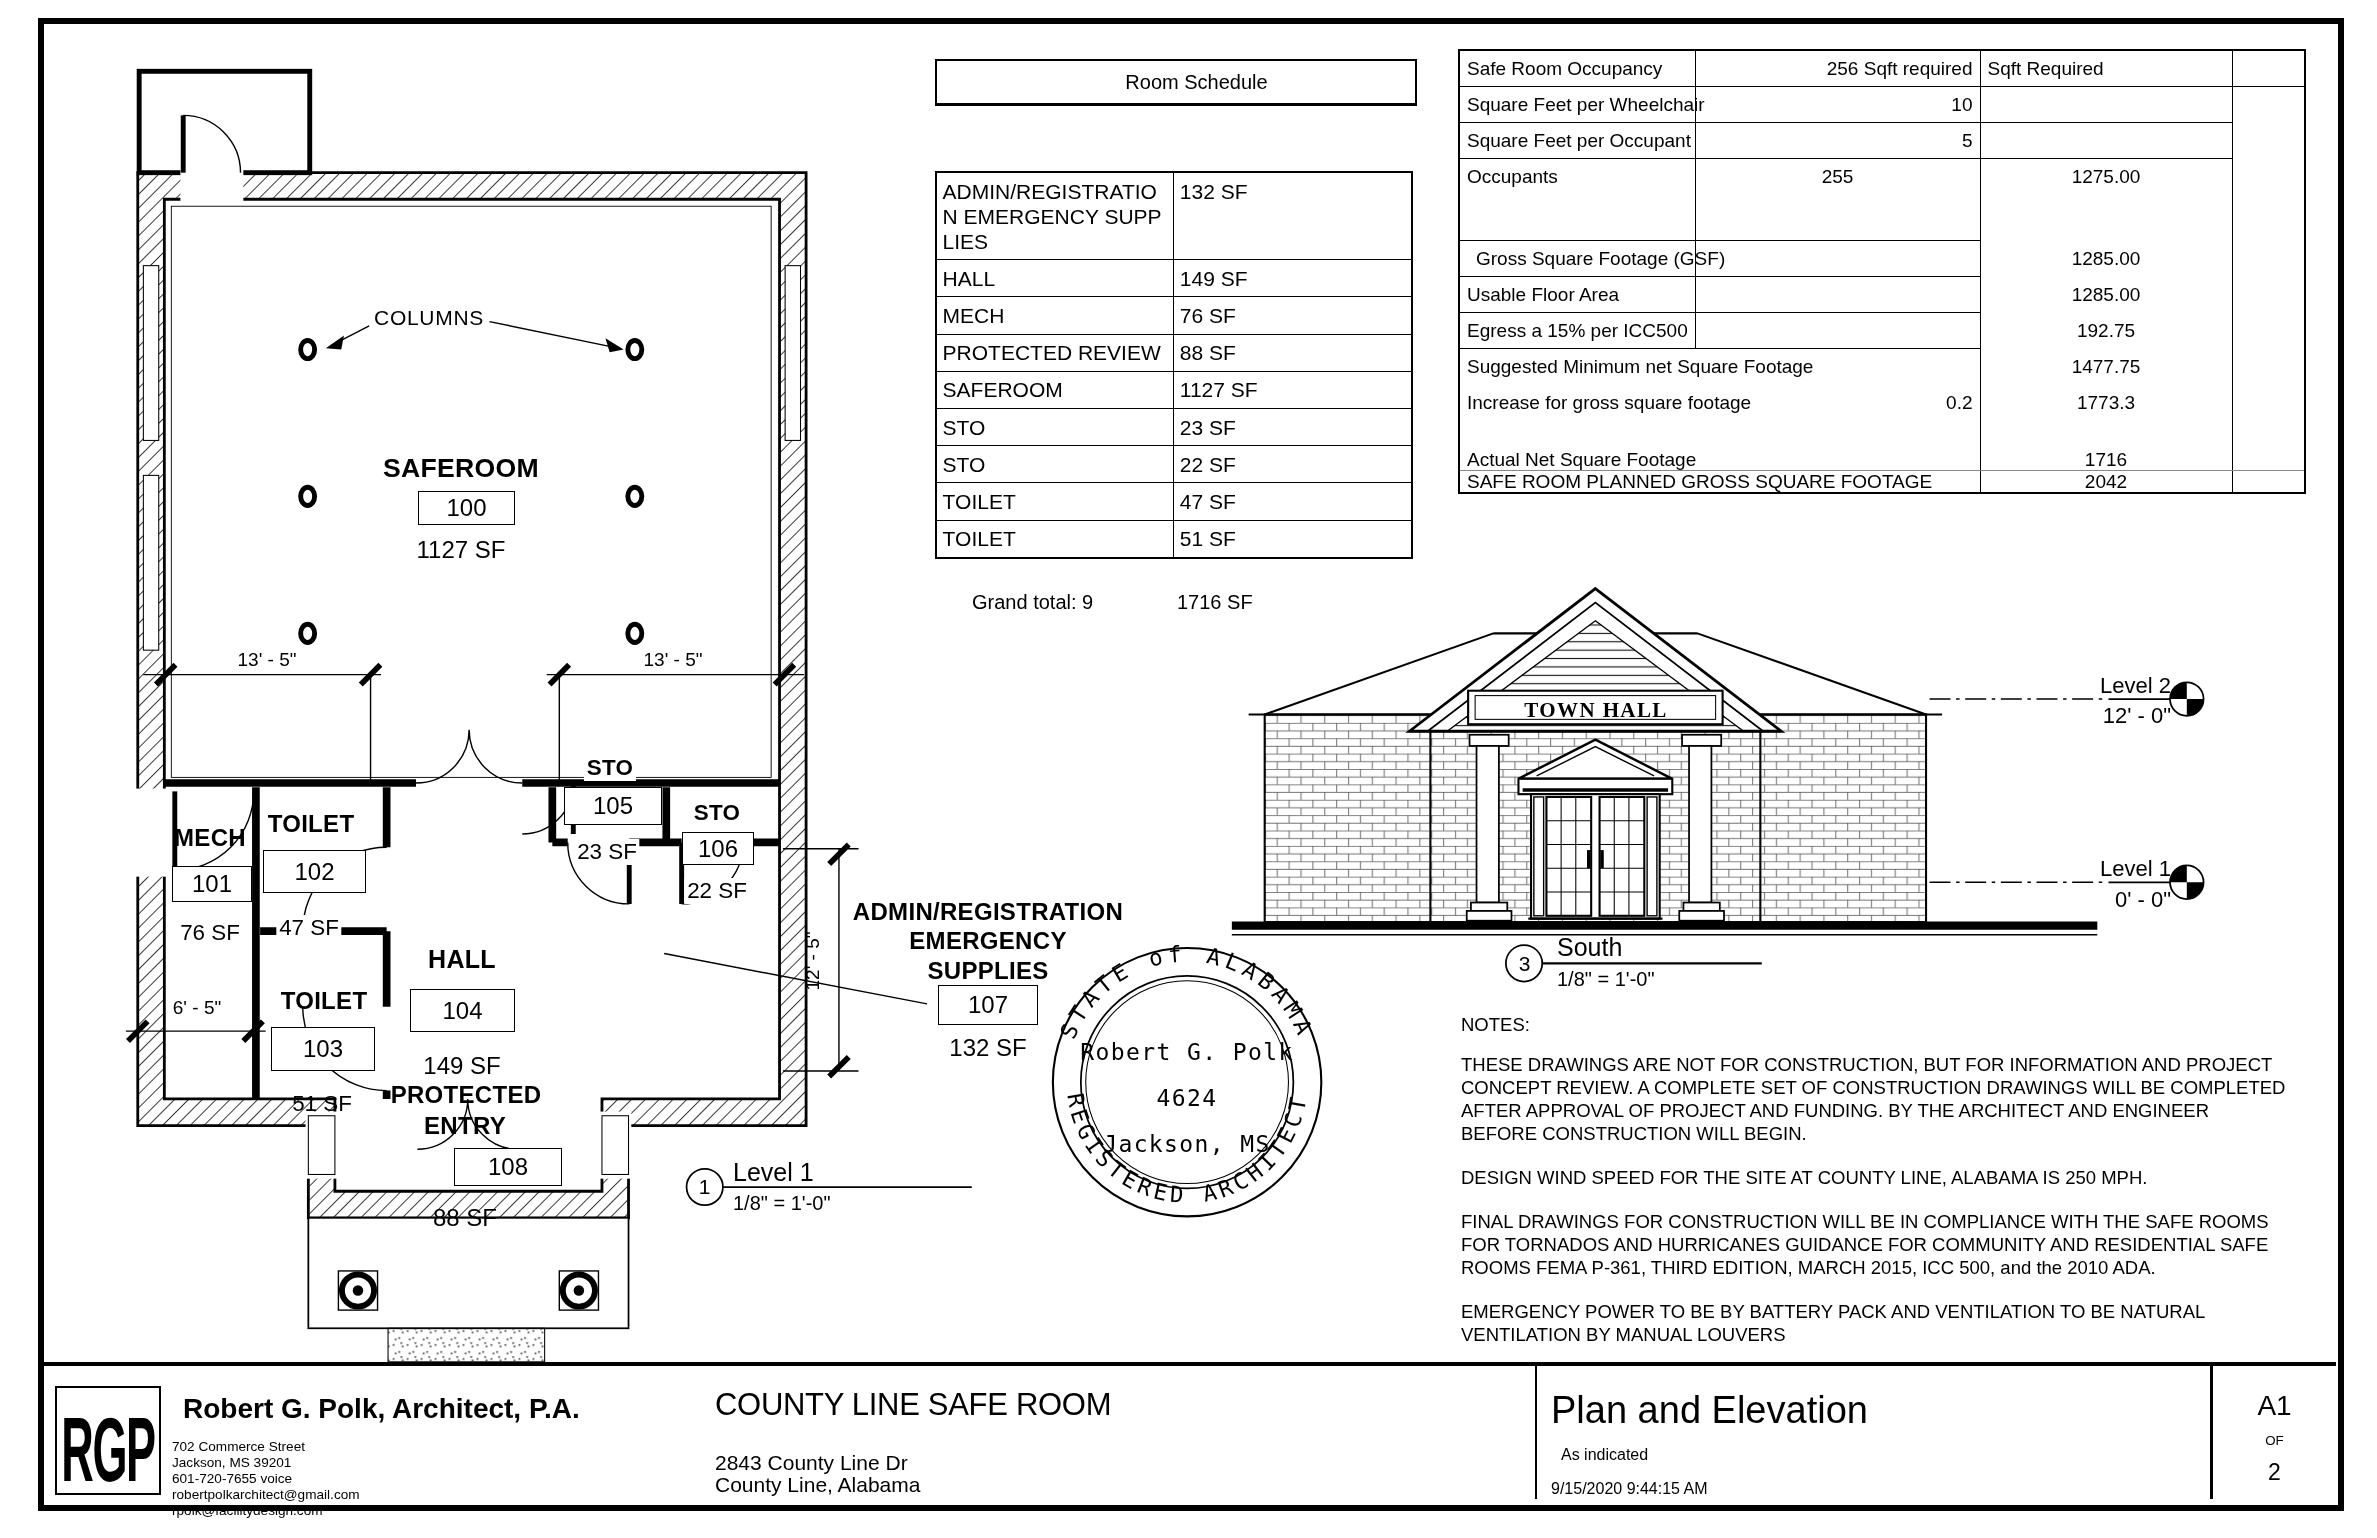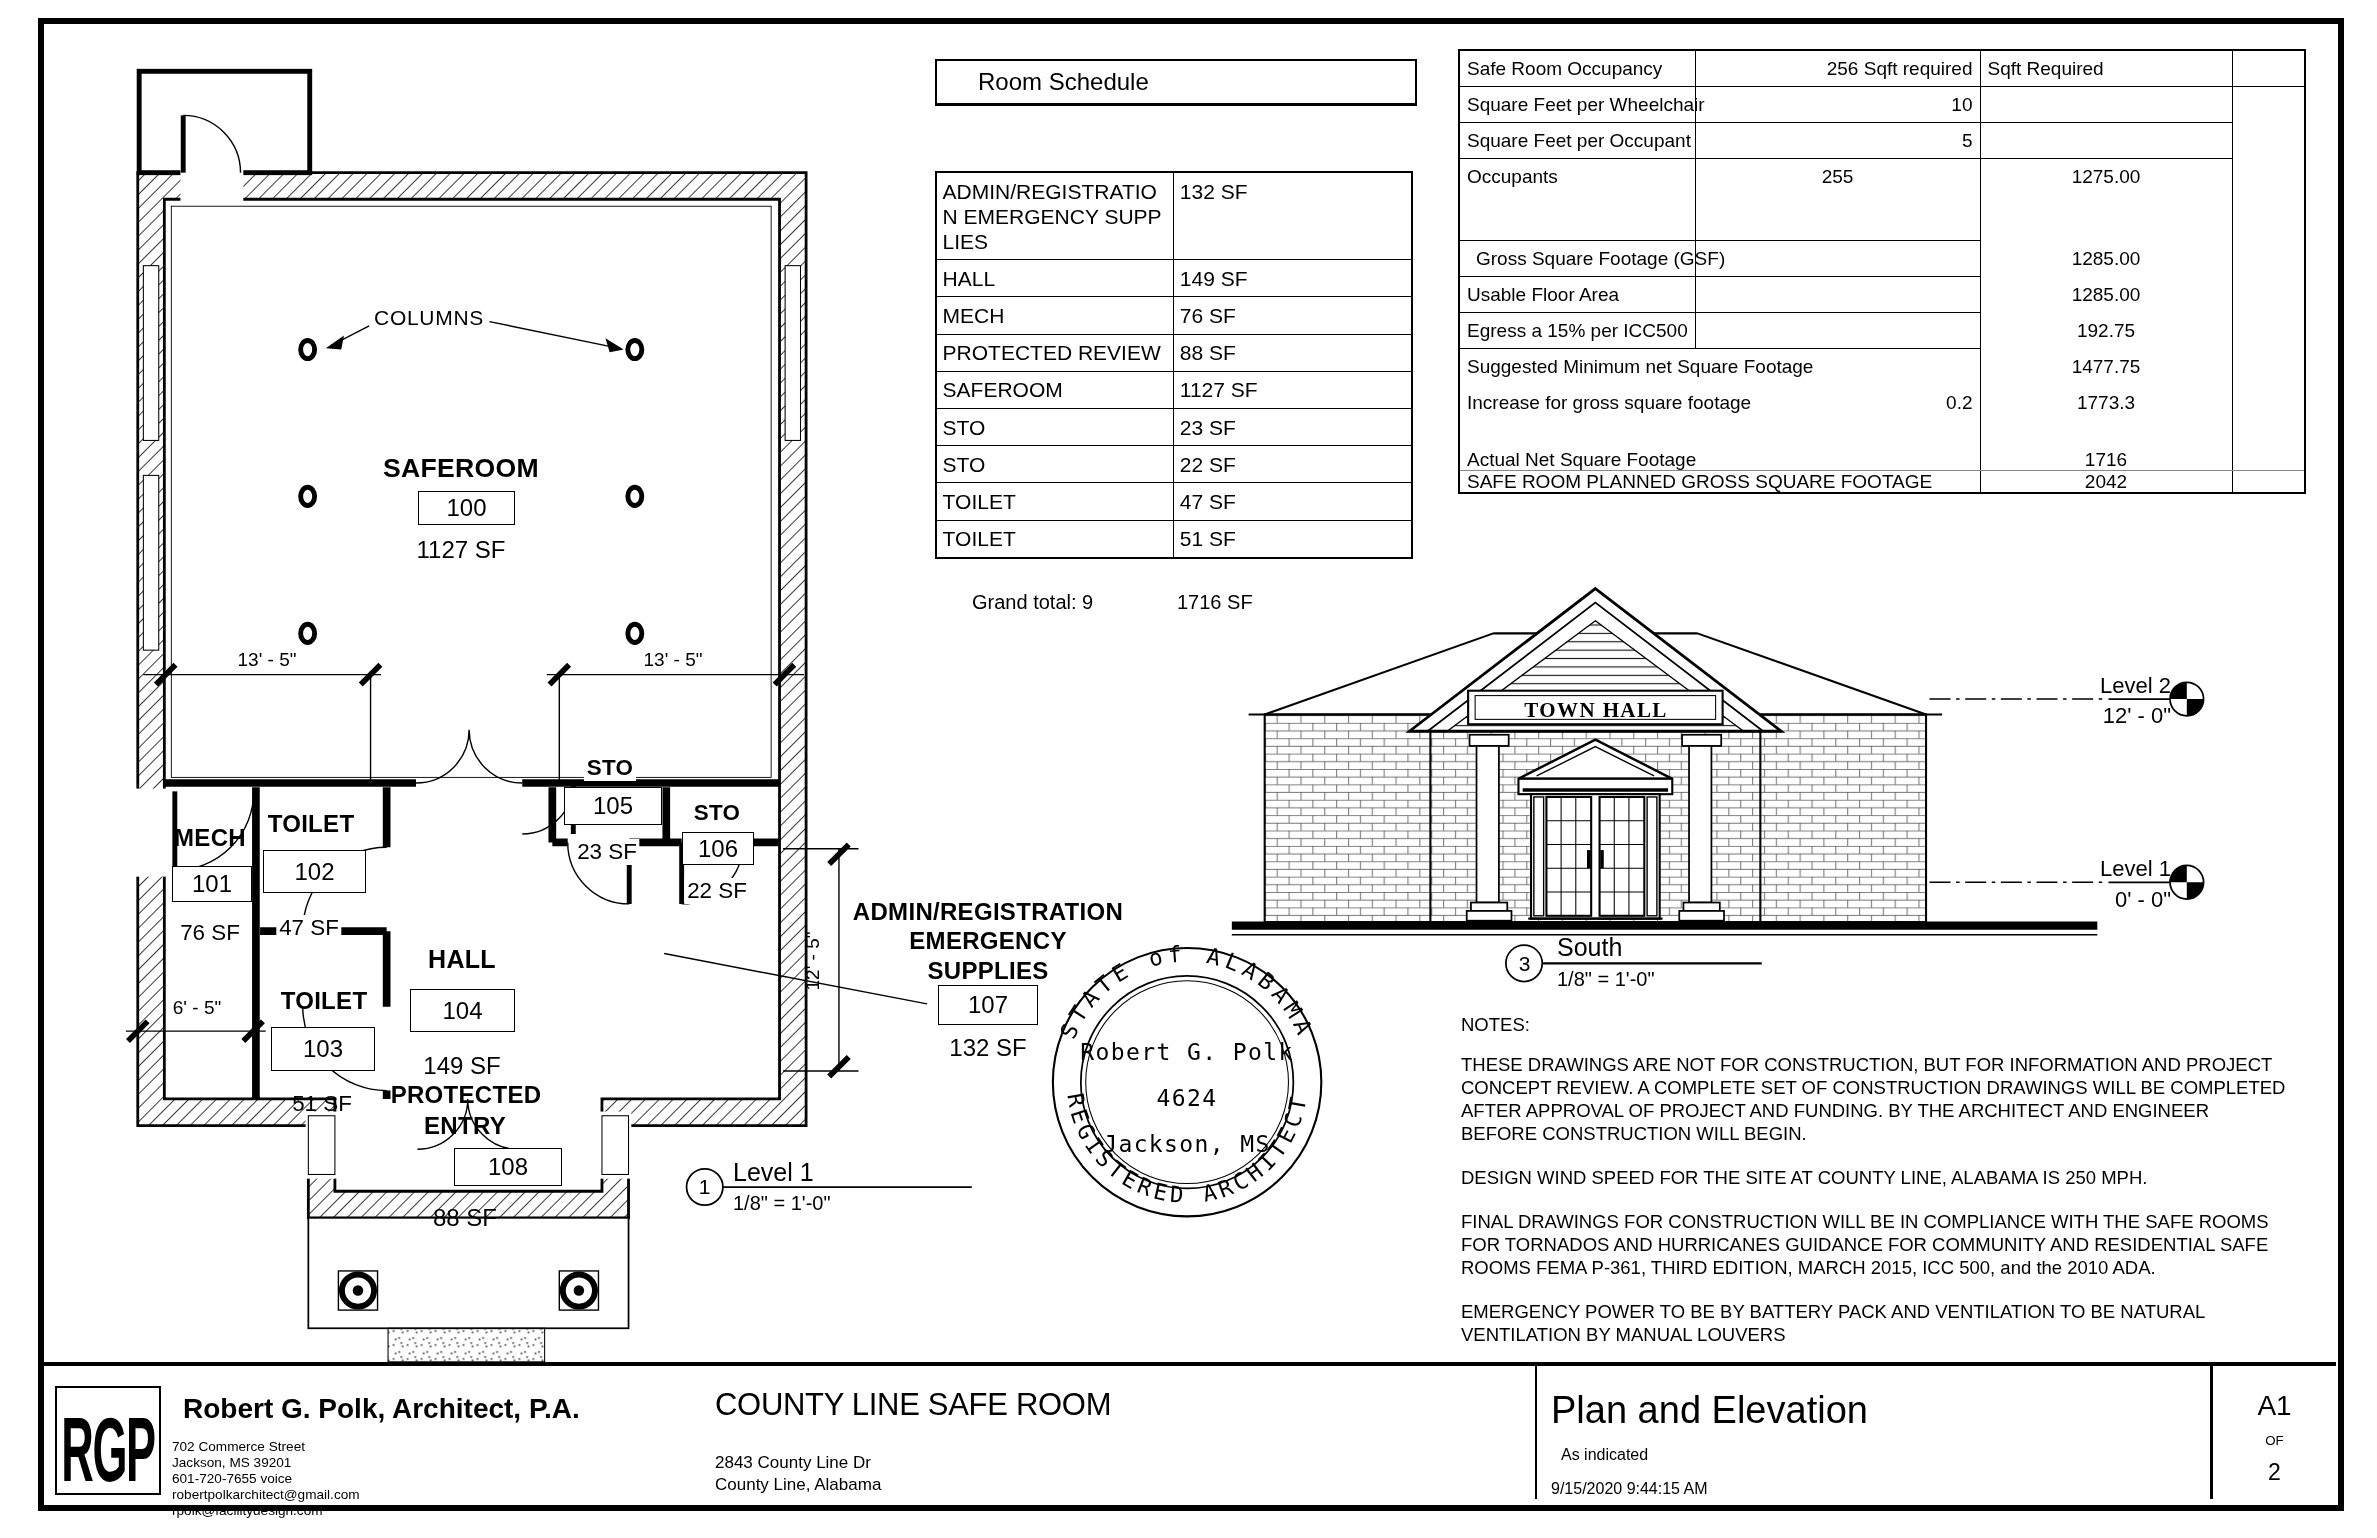--- a/index.html
+++ b/index.html
@@ -4,21 +4,21 @@
 <style>
   html,body{margin:0;padding:0;background:#e8e8e8;}
   body{width:2377px;height:1538px;position:relative;font-family:"Liberation Sans",sans-serif;}
   #sheet{position:absolute;left:0;top:0;width:2377px;height:1538px;background:#fff;color:#000;}
   #border{position:absolute;left:38px;top:17.5px;width:2294px;height:1481px;border:6.3px solid #000;}
   .abs{position:absolute;}
   .ctr{transform:translateX(-50%);white-space:nowrap;}
   svg{position:absolute;left:0;top:0;}
   
   #sched-head{position:absolute;left:935px;top:59px;width:478px;border:2.1px solid #000;}
-  #sched-title{height:42px;border-bottom:1.4px solid #000;font-size:24px;line-height:42px;padding-left:41px;}
+  #sched-title{height:42px;border-bottom:1.4px solid #000;text-align:center;font-size:20px;line-height:42px;padding-left:41px;}
   #sched-cols{display:flex;height:35px;font-size:21px;line-height:35px;text-align:center;}
   #sched-cols .c1{width:236px;border-right:1.4px solid #000;}
   #sched-cols .c2{flex:1;}
   table{border-collapse:collapse;}
   #sched-table{position:absolute;left:935px;top:171px;width:478px;border:2.1px solid #000;table-layout:fixed;}
   #sched-table td{border:1.4px solid #000;font-size:21px;line-height:25px;padding:5.6px 5.6px;vertical-align:top;}
   #sched-table td.nm{width:225px;word-break:break-all;}
   .gt{position:absolute;top:591px;font-size:20px;}
   
   #occ{position:absolute;left:1458px;top:49px;width:846px;border:2.1px solid #000;table-layout:fixed;}
@@ -45,21 +45,21 @@
   
   .stamp-t{font-family:"DejaVu Sans Mono",monospace;font-size:23px;letter-spacing:1.4px;}
   
   .tb-line{position:absolute;left:42px;top:1362px;width:2294px;border-top:4.9px solid #000;}
   .tb-div{position:absolute;top:1365px;height:134px;border-left:2.8px solid #000;}
   #logo{position:absolute;left:55px;top:1386px;width:102px;height:105px;border:2.4px solid #000;text-align:center;}
   #logo span{display:inline-block;font-weight:bold;font-size:45px;letter-spacing:-1.4px;transform:scaleY(2.0) translateY(5.6px);transform-origin:top;}
   .firm{position:absolute;left:183px;top:1393px;font-size:28px;font-weight:bold;}
   .addr{position:absolute;left:172px;top:1439px;font-size:13.6px;line-height:16px;}
   .proj{position:absolute;left:715px;top:1387px;font-size:31px;letter-spacing:-0.3px;}
-  .projaddr{position:absolute;left:715px;top:1452px;font-size:17px;line-height:22px;}
+  .projaddr{position:absolute;left:715px;top:1452px;font-size:21px;line-height:22px;}
   .shtitle{position:absolute;left:1551px;top:1389px;font-size:38px;}
   .asind{position:absolute;left:1561px;top:1446px;font-size:16px;}
   .dt{position:absolute;left:1551px;top:1480px;font-size:16px;}
   .a1{position:absolute;left:2217px;width:115px;text-align:center;}
 </style>
 </head>
 <body>
 
 <div id="sheet">
   <div id="border"></div>

